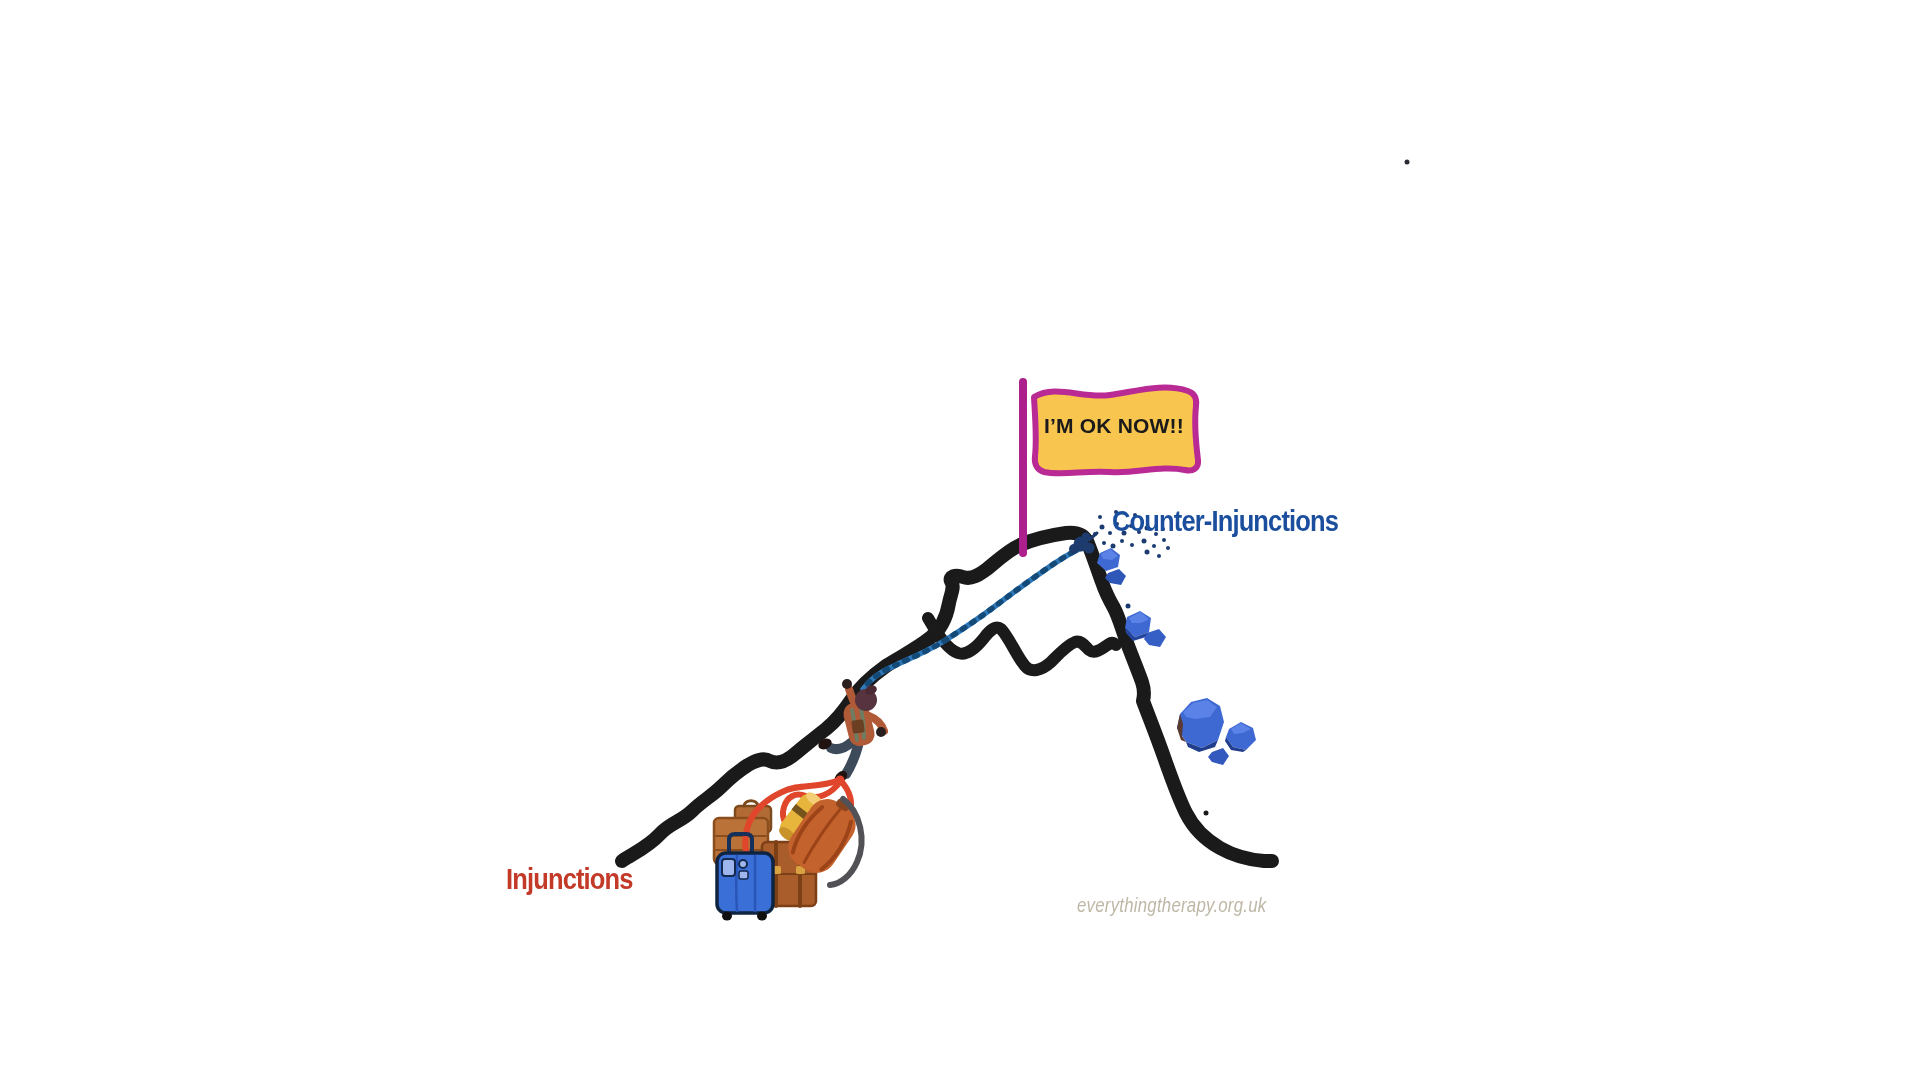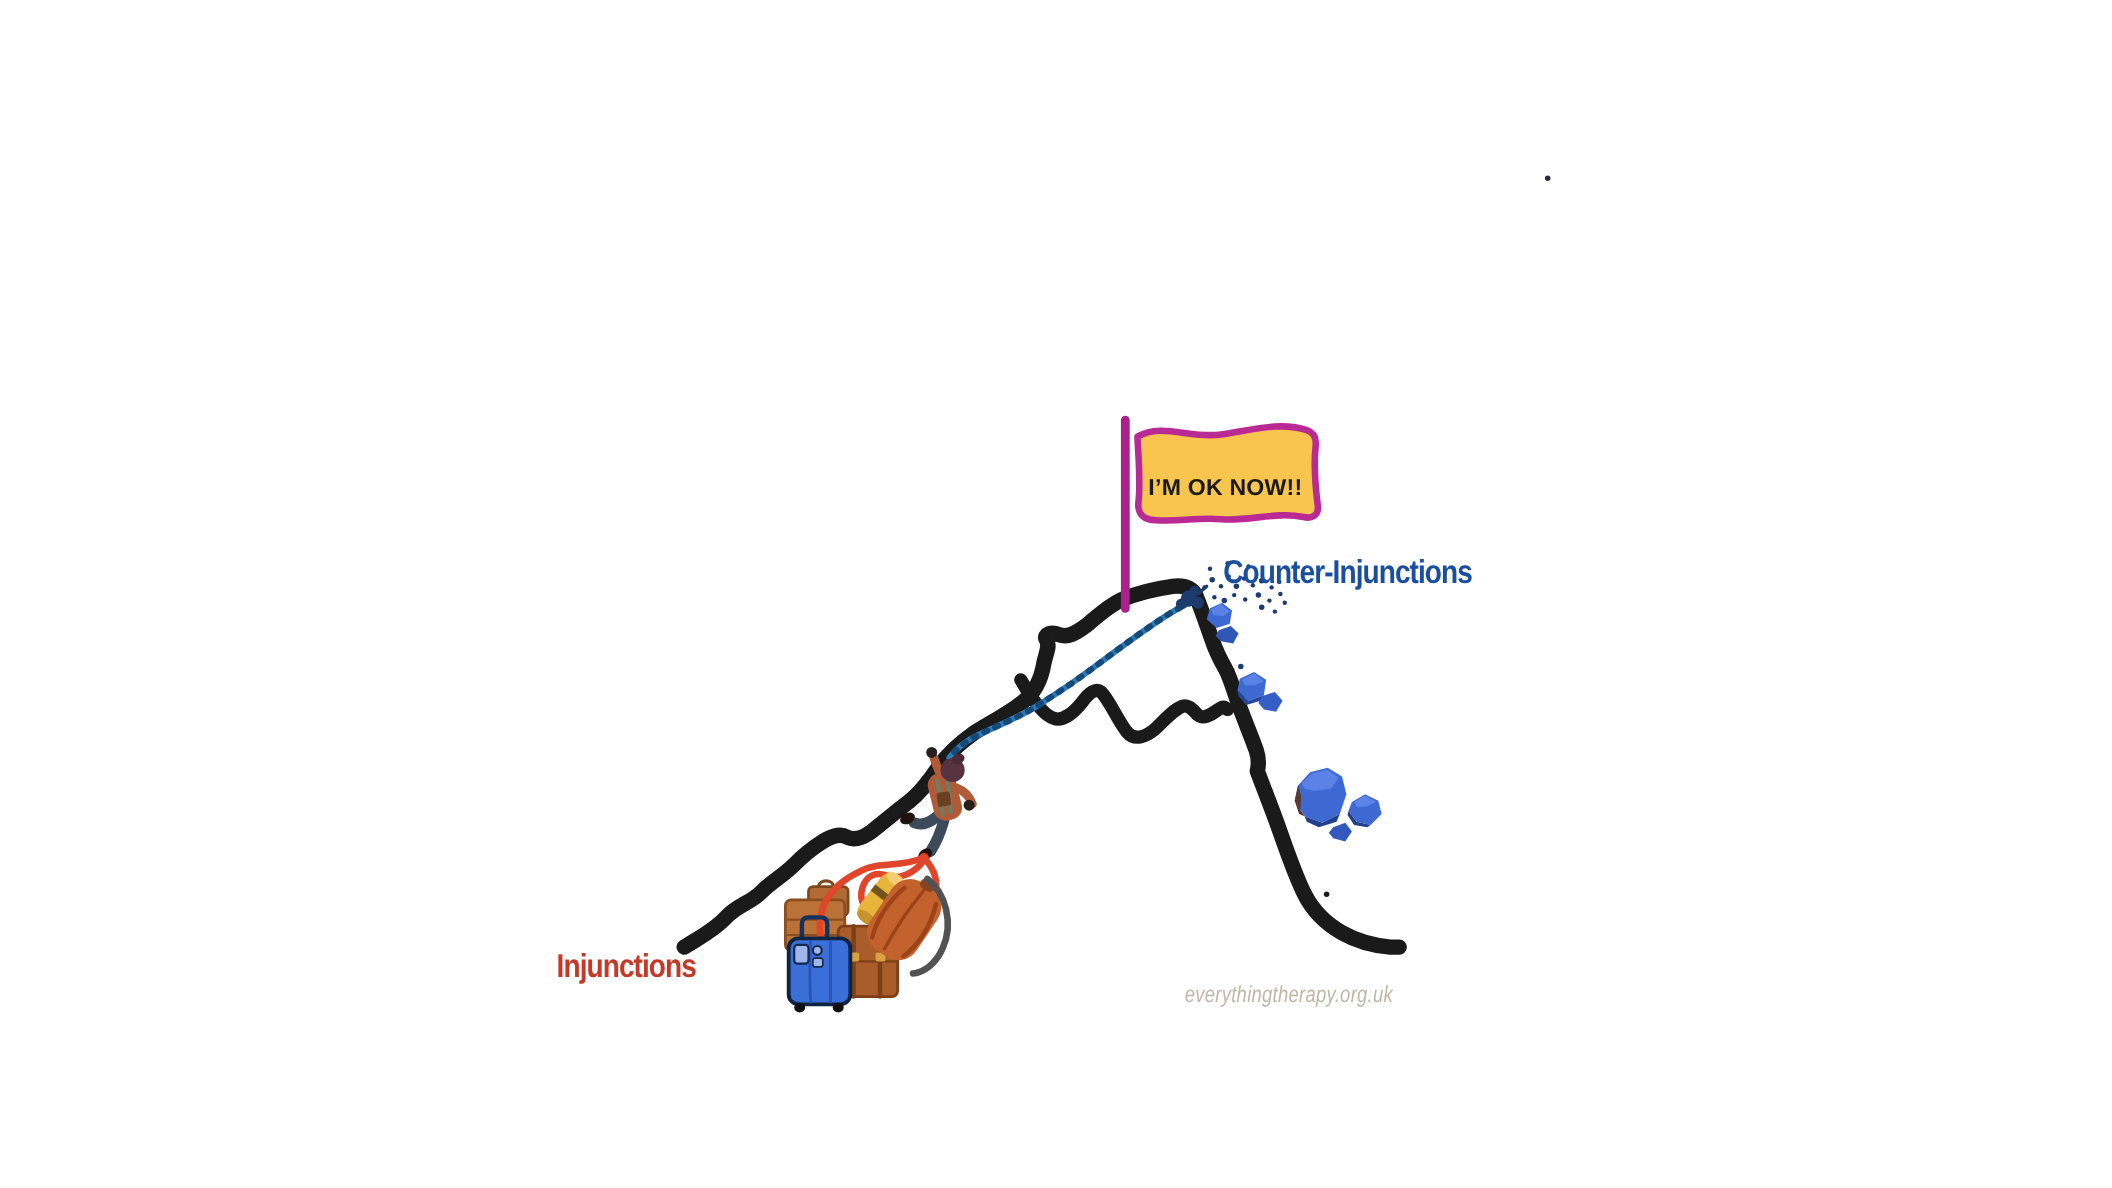--- a/index.html
+++ b/index.html
@@ -1,20 +1,20 @@
 <!DOCTYPE html>
 <html><head>
 <meta charset="utf-8">
 <style>
   html,body{margin:0;padding:0;background:#ffffff;}
   .canvas{position:relative;width:1920px;height:1080px;background:#ffffff;overflow:hidden;
           font-family:"Liberation Sans",sans-serif;}
   .scene-svg{position:absolute;left:0;top:0;width:1920px;height:1080px;}
   .label{position:absolute;white-space:nowrap;}
-  .flag-label{left:1038px;top:432px;width:152px;text-align:center;
+  .flag-label{left:1038px;top:414px;width:152px;text-align:center;
               font-size:21px;font-weight:800;letter-spacing:.2px;color:#1a1a1a;}
   .counter-label{left:1112px;top:504px;font-size:30px;font-weight:700;letter-spacing:-1px;
                  color:#1b4f9e;transform:scaleX(.85);transform-origin:left top;}
   .injunctions-label{left:506px;top:862px;font-size:30px;font-weight:700;letter-spacing:-1px;
                  color:#c33a28;transform:scaleX(.85);transform-origin:left top;}
   .watermark{left:1077px;top:893px;font-size:21px;font-style:italic;font-weight:400;
              letter-spacing:.3px;color:#bfb7a6;transform:scaleX(.8);transform-origin:left top;}
 </style>
 </head>
 <body>

